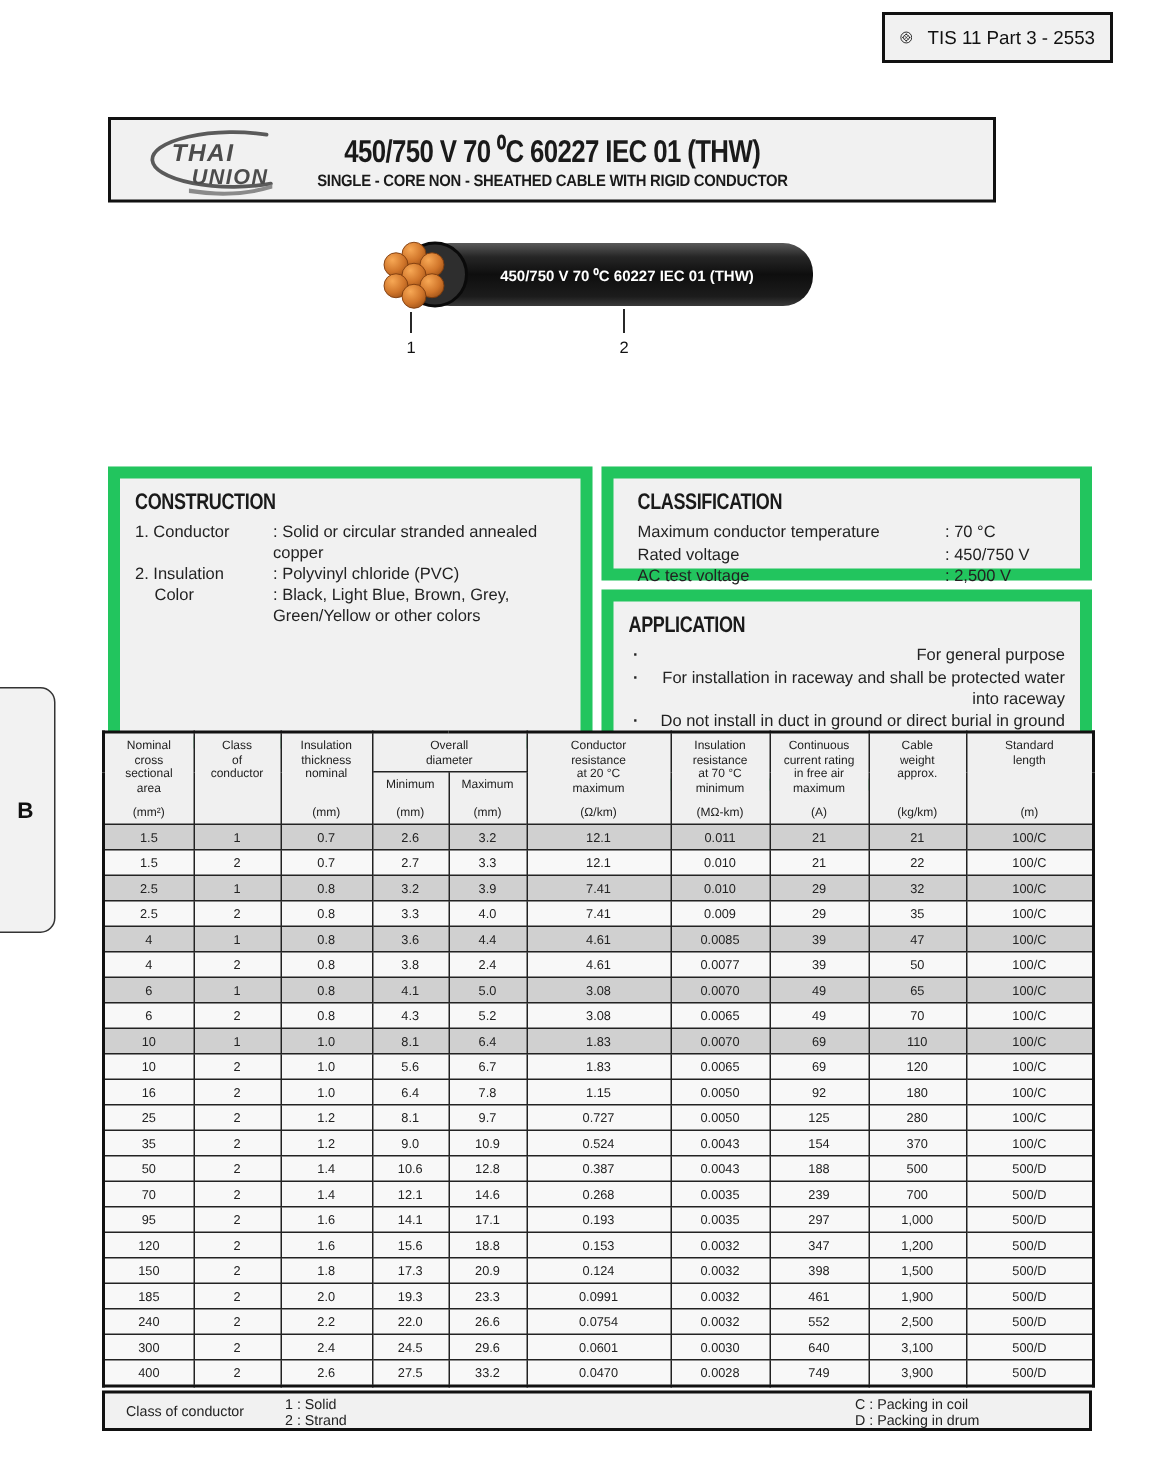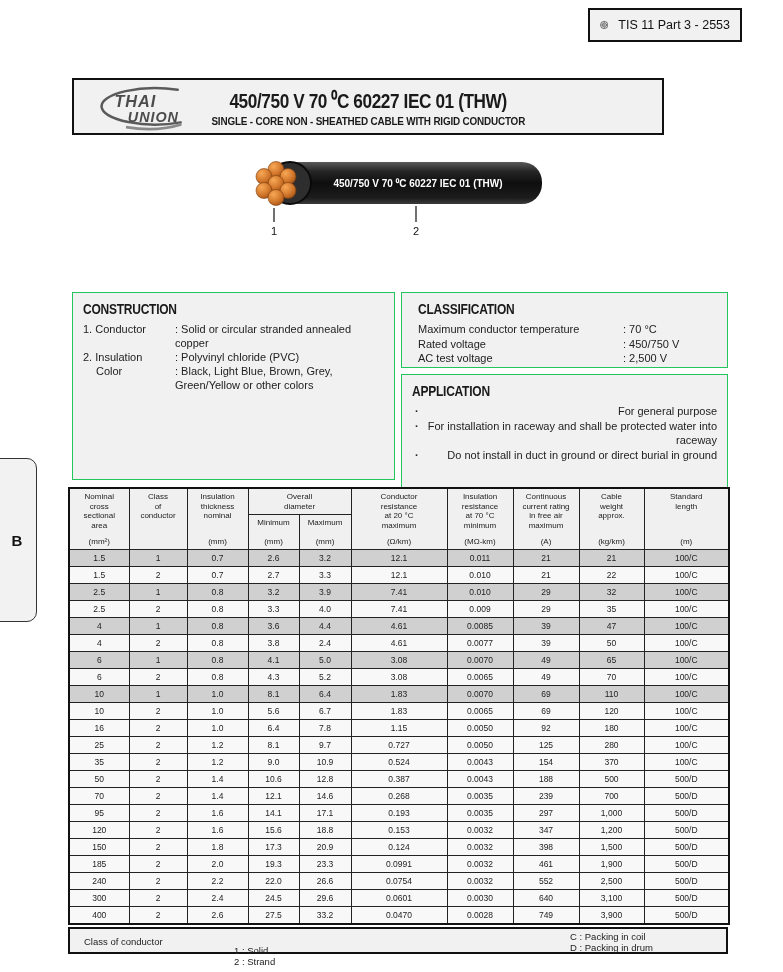--- a/index.html
+++ b/index.html
@@ -21,21 +21,21 @@
                    display:flex; flex-direction:column; align-items:center; justify-content:center; }
   .doc-title { font-size:21px; font-weight:bold; letter-spacing:-0.5px;
                display:inline-block; transform:scaleX(0.82); white-space:nowrap; }
   .doc-subtitle { font-size:11px; font-weight:bold; letter-spacing:-0.2px; margin-top:1px;
                   display:inline-block; transform:scaleX(0.9); white-space:nowrap; }
 
   
   .cable-figure { position:absolute; left:238px; top:156px; width:310px; height:84px; }
 
   
-  .info-box { position:absolute; background:#f1f1f1; border:1px solid #22c55e; padding:7px 10px; }
+  .info-box { position:absolute; background:#f1f1f1; border:8px solid #22c55e; padding:7px 10px;margin-top:19px; }
   .construction-box { left:72px; top:292px; width:323px; height:188px; }
   .classification-box { left:401px; top:292px; width:327px; height:76px;padding-left:16px; }
   .application-box { left:401px; top:374px; width:327px; height:134px; }
   .box-title { font-size:15px; font-weight:bold; letter-spacing:-0.3px;
                display:inline-block; transform:scaleX(0.8); transform-origin:left center;
                margin-bottom:5px; white-space:nowrap; }
   .kv-row { display:flex; font-size:11px; line-height:14px; color:#222; }
   .kv-label { flex:0 0 92px; }
   .kv-label.indent { padding-left:13px; }
   .kv-value { flex:1; white-space:pre-line; }
@@ -61,21 +61,21 @@
   .hunit  { white-space:nowrap; }
   .spec-table tbody td { height:17px; font-size:8.5px; color:#222; text-align:center;
                          vertical-align:middle; background:#f8f8f8; padding:0 2px; }
   .spec-table tbody tr.shade td { background:#d0d0d0; }
 
   
   .legend-box { position:absolute; left:68px; top:927px; width:660px; height:27px;
                 background:#f1f1f1; border:2px solid #111; display:flex; align-items:center;
                 font-size:9.5px; color:#222; }
   .legend-class-label { position:absolute; left:14px; top:7px; }
-  .legend-class-items { position:absolute; left:120px; top:16px; line-height:11px;margin-left:44px; }
+  .legend-class-items { position:absolute; left:120px; top:2px; line-height:11px; }
   .legend-packing-items { position:absolute; left:500px; top:2px; line-height:11px; }
 
   
   .side-tab { position:absolute; left:-3px; top:458px; width:40px; height:164px;
               background:#f2f2f2; border:1.5px solid #333; border-radius:0 10px 10px 0;
               display:flex; align-items:center; justify-content:center; }
   .side-tab span { font-size:15px; font-weight:bold; color:#111; }
 </style>
 </head>
 <body>

